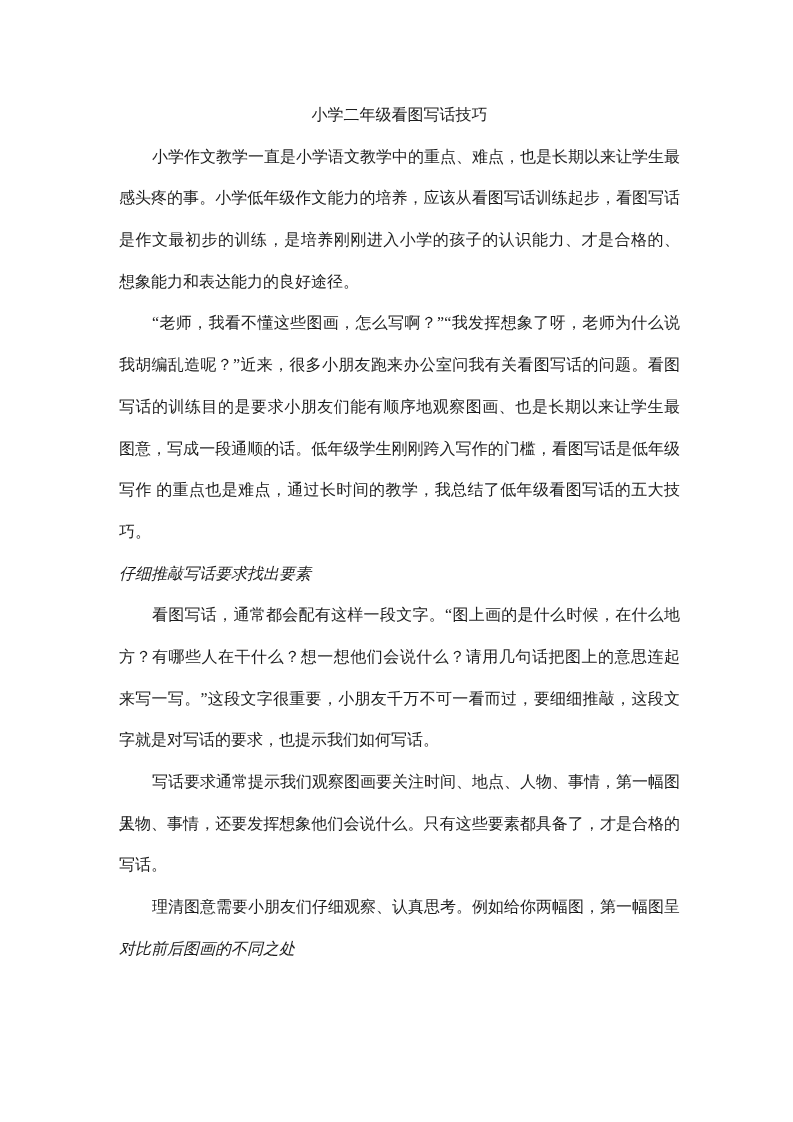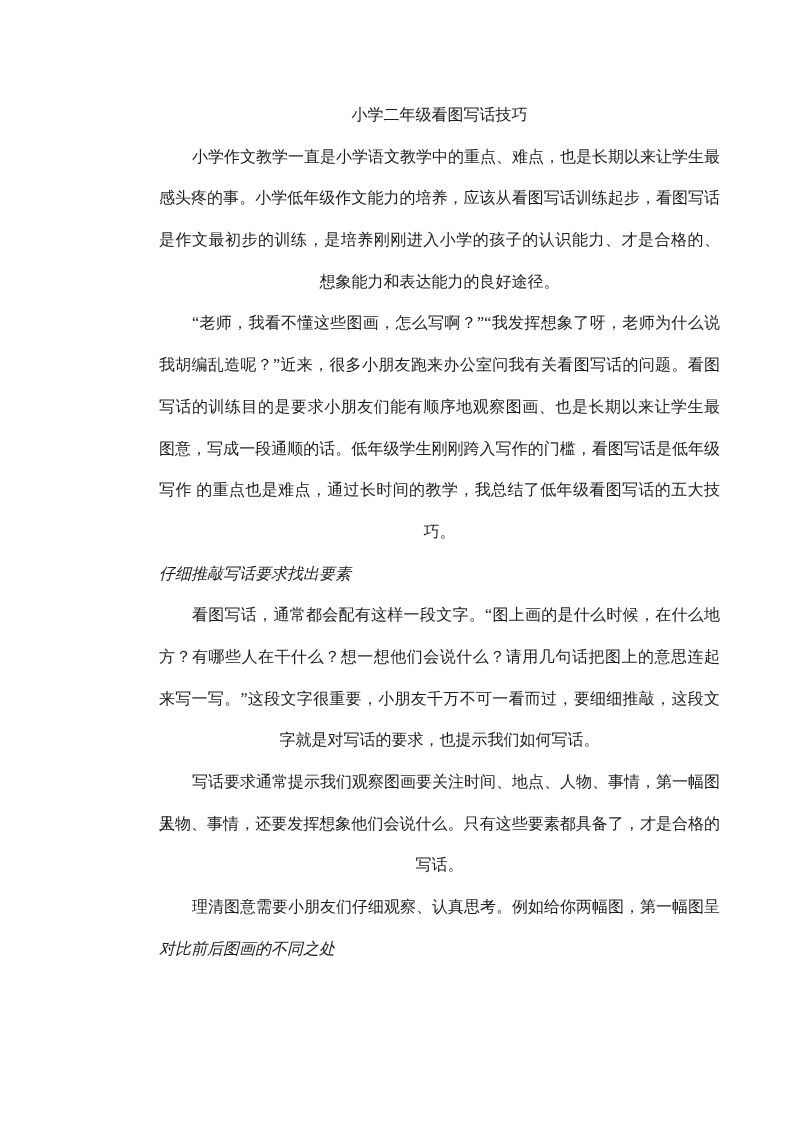--- a/index.html
+++ b/index.html
@@ -20,42 +20,41 @@
     left: 119px;
     top: 94px;
     width: 561px;
     font-size: 16px;
     color: #1d1d1d;
   }
   .line {
     height: 41.7px;
     line-height: 41.7px;
     white-space: normal;
-    text-align: center;
   }
   .line.center {
     text-align: center;
   }
   .line.fill {
     text-align: justify;
     text-align-last: justify;
   }
   .line.indent {
     text-indent: 33px;
   }
   .line.heading {
     text-align: left;
     font-style: italic;
   }
 </style>
 </head>
 <body>
 
 <div class="page" style="background: rgb(255, 255, 255);">
-  <div class="content" style="color: rgb(29, 29, 29); margin-left: 40px;">
+  <div class="content" style="color: rgb(29, 29, 29);">
       <div class="line center">小学二年级看图写话技巧</div>
       <div class="line fill indent">小学作文教学一直是小学语文教学中的重点、难点，也是长期以来让学生最</div>
       <div class="line fill">感头疼的事。小学低年级作文能力的培养，应该从看图写话训练起步，看图写话</div>
       <div class="line fill">是作文最初步的训练，是培养刚刚进入小学的孩子的认识能力、才是合格的、</div>
       <div class="line">想象能力和表达能力的良好途径。</div>
       <div class="line fill indent">“老师，我看不懂这些图画，怎么写啊？”“我发挥想象了呀，老师为什么说</div>
       <div class="line fill">我胡编乱造呢？”近来，很多小朋友跑来办公室问我有关看图写话的问题。看图</div>
       <div class="line fill">写话的训练目的是要求小朋友们能有顺序地观察图画、也是长期以来让学生最</div>
       <div class="line fill">图意，写成一段通顺的话。低年级学生刚刚跨入写作的门槛，看图写话是低年级</div>
       <div class="line fill">写作 的重点也是难点，通过长时间的教学，我总结了低年级看图写话的五大技</div>

